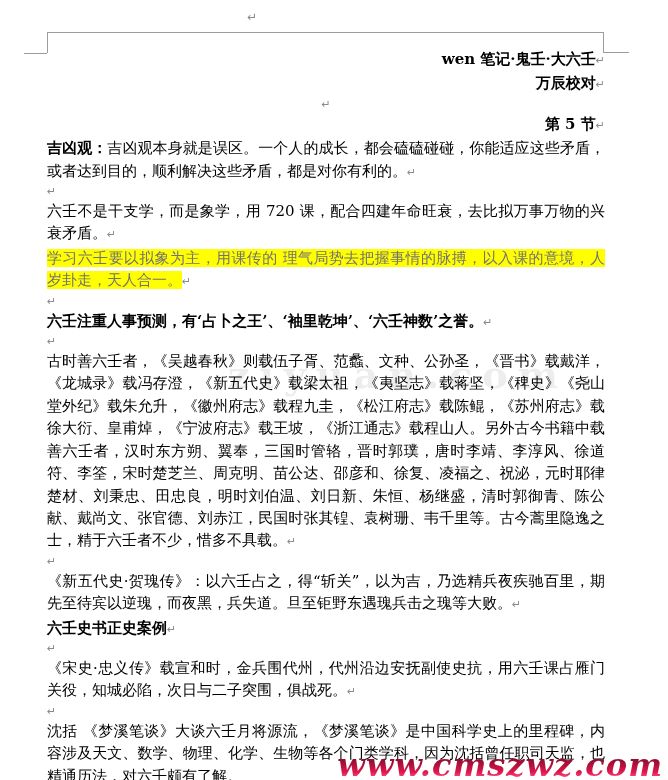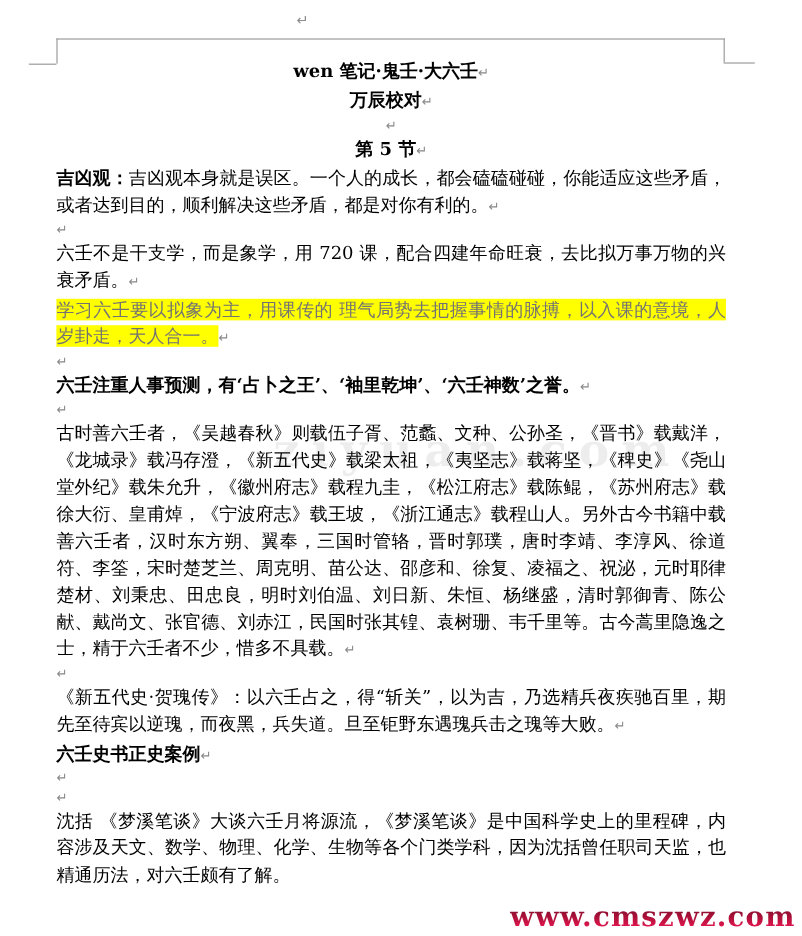--- a/index.html
+++ b/index.html
@@ -22,34 +22,34 @@
     font-family:"DejaVu Serif",serif;font-size:38px;font-weight:bold;
     color:rgba(110,110,110,0.12);letter-spacing:10px;white-space:nowrap;
     pointer-events:none;
   }
   
   .content{position:absolute;left:47px;top:48px;width:558px;}
   .para{
     margin:0;padding:0;font-size:15px;line-height:22.4px;color:#000;
     text-align:justify;text-justify:inter-character;word-break:break-all;
   }
-  .title{text-align:center;font-weight:bold;}
+  .title{text-align:right;font-weight:bold;}
   .heading{font-weight:bold;}
   .empty{height:16px;line-height:16px;font-size:11px;}
   .empty.center{text-align:center;}
   .run-bold{font-weight:bold;}
   mark.hl{background:#ffff00;color:#737373;}
   .pilcrow{color:#8a8a8a;font-size:11px;font-family:"DejaVu Sans",sans-serif;font-weight:normal;}
   
   .site-logo{
     position:absolute;right:5px;bottom:1px;
     font-family:"DejaVu Serif","Liberation Serif",serif;font-weight:bold;
-    font-size:23px;letter-spacing:1px;line-height:28px;white-space:nowrap;
+    font-size:32px;letter-spacing:1px;line-height:28px;white-space:nowrap;
     background:linear-gradient(180deg,#6e0c28 10%,#a81038 45%,#e0164e 75%,#ff5c86 100%);
-    -webkit-background-clip:text;background-clip:text;color:transparent;
+    -webkit-background-clip:text;background-clip:text;color:transparent;font-style:italic;
   }
 </style>
 </head>
 <body>
 
 <div class="page">
 
   <span class="margin-pilcrow">↵</span>
 
   <div class="b-line boundary-top"></div>
@@ -70,18 +70,19 @@
       <div class="para "><span>六壬不是干支学，而是象学，用 720 课，配合四建年命旺衰，去比拟万事万物的兴衰矛盾。</span><span class="pilcrow">↵</span></div>
       <div class="para "><mark class="hl">学习六壬要以拟象为主，用课传的 理气局势去把握事情的脉搏，以入课的意境，人岁卦走，天人合一。</mark><span class="pilcrow">↵</span></div>
       <div class="para empty"><span class="pilcrow">↵</span></div>
       <div class="para "><span class="run-bold">六壬注重人事预测，有‘占卜之王’、‘袖里乾坤’、‘六壬神数’之誉。</span><span class="pilcrow">↵</span></div>
       <div class="para empty"><span class="pilcrow">↵</span></div>
       <div class="para "><span>古时善六壬者，《吴越春秋》则载伍子胥、范蠡、文种、公孙圣，《晋书》载戴洋，《龙城录》载冯存澄，《新五代史》载梁太祖，《夷坚志》载蒋坚，《稗史》《尧山堂外纪》载朱允升，《徽州府志》载程九圭，《松江府志》载陈鲲，《苏州府志》载徐大衍、皇甫焯，《宁波府志》载王坡，《浙江通志》载程山人。另外古今书籍中载善六壬者，汉时东方朔、翼奉，三国时管辂，晋时郭璞，唐时李靖、李淳风、徐道符、李筌，宋时楚芝兰、周克明、苗公达、邵彦和、徐复、凌福之、祝泌，元时耶律楚材、刘秉忠、田忠良，明时刘伯温、刘日新、朱恒、杨继盛，清时郭御青、陈公献、戴尚文、张官德、刘赤江，民国时张其锽、袁树珊、韦千里等。古今蒿里隐逸之士，精于六壬者不少，惜多不具载。</span><span class="pilcrow">↵</span></div>
       <div class="para empty"><span class="pilcrow">↵</span></div>
       <div class="para "><span>《新五代史·贺瑰传》：以六壬占之，得“斩关”，以为吉，乃选精兵夜疾驰百里，期先至待宾以逆瑰，而夜黑，兵失道。旦至钜野东遇瑰兵击之瑰等大败。</span><span class="pilcrow">↵</span></div>
       <div class="para heading"><span>六壬史书正史案例</span><span class="pilcrow">↵</span></div>
       <div class="para empty"><span class="pilcrow">↵</span></div>
+      <div class="para "><span>《宋史·忠义传》载宣和时，金兵围代州，代州沿边安抚副使史抗，用六壬课占雁门关役，知城必陷，次日与二子突围，俱战死。</span><span class="pilcrow">↵</span></div>
       <div class="para empty"><span class="pilcrow">↵</span></div>
       <div class="para "><span>沈括 《梦溪笔谈》大谈六壬月将源流，《梦溪笔谈》是中国科学史上的里程碑，内容涉及天文、数学、物理、化学、生物等各个门类学科，因为沈括曾任职司天监，也精通历法，对六壬颇有了解。</span></div>
     </div>
 
   <div class="site-logo">www.cmszwz.com</div>
 </div>
 
 </body></html>

